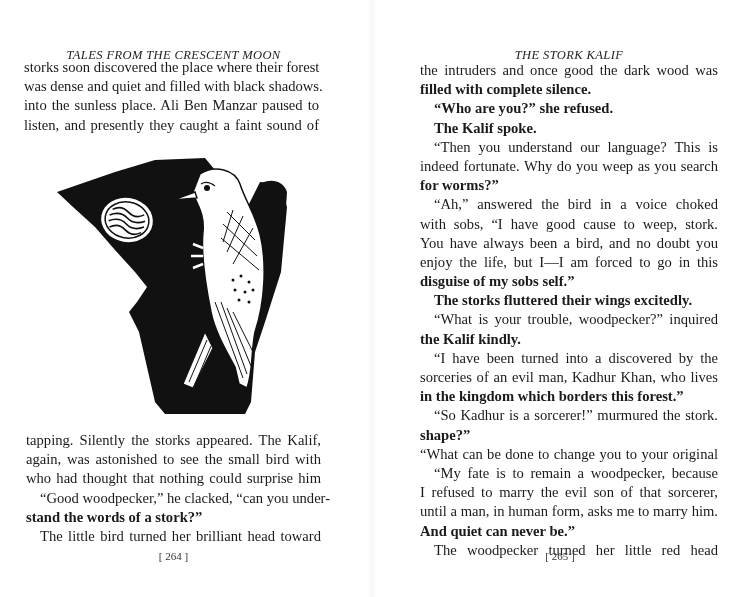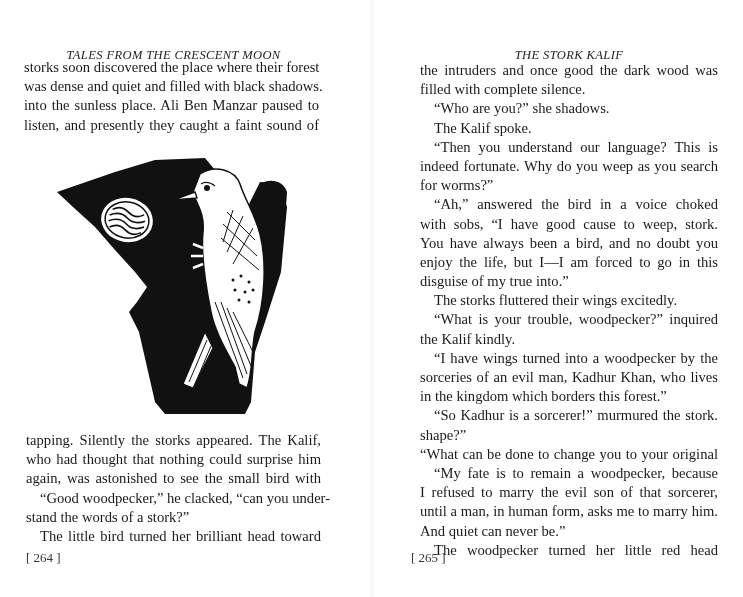--- a/index.html
+++ b/index.html
@@ -13,27 +13,27 @@
   .gutter { position: absolute; left: 368px; top: 0; width: 8px; height: 597px;
     background: linear-gradient(to right, #fff 0%, #f6f6f4 50%, #fff 100%); }
   .running-head {
     position: absolute; top: 48px; font-style: italic; font-size: 12.5px;
     letter-spacing: 0.4px; text-align: center; color: #222;
   }
   .page-left .running-head { left: 26px; width: 295px; }
   .page-right .running-head { left: 48px; width: 298px; }
   .text-block { position: absolute; font-size: 14.6px; line-height: 19.2px; }
   .line { display: block; white-space: nowrap; text-align: justify; text-align-last: justify; height: 19.2px; }
-  .line.last { text-align-last: left; }
+  .line.last { text-align-last: left; font-weight: bold; }
   .line.indent { padding-left: 14px; }
   .page-left .top-block { left: 8px; top: 58px; width: 295px; margin-left: 16px; }
   .page-left .bottom-block { left: 26px; top: 431px; width: 295px; }
   .page-right .body-block { left: 48px; top: 61px; width: 298px; }
   .folio {
-    position: absolute; top: 550px; font-size: 13px; color: #333;
+    position: absolute; top: 550px; font-size: 11px; text-align: center; color: #333;
   }
   .page-left .folio { left: 26px; width: 295px; }
   .page-right .folio { left: 39px; width: 298px; font-family: Liberation Serif, serif; }
   .illustration { position: absolute; left: 55px; top: 152px; width: 245px; height: 265px; }
 </style>
 </head>
 <body>
 
 <div class="gutter"></div>
 
@@ -84,50 +84,50 @@
 
       <path d="M150,180 L128,232 L138,236 L158,196 Z" fill="#fff" stroke="#111" stroke-width="1.2"></path>
       <path d="M134,230 L152,188 M140,232 L156,194" stroke="#111" stroke-width="1"></path>
 
       <path d="M148,96 L138,92 M148,104 L136,104 M148,112 L138,116" stroke="#fff" stroke-width="2.5"></path>
     </g>
   </svg>
 
   <div class="text-block bottom-block">
     <span class="line">tapping.  Silently the storks appeared.  The Kalif,</span>
+    <span class="line">again, was astonished to see the small bird with</span>
     <span class="line">who had thought that nothing could surprise him</span>
-    <span class="line">again, was astonished to see the small bird with</span>
     <span class="line indent">“Good woodpecker,” he clacked, “can you under-</span>
     <span class="line last">stand the words of a stork?”</span>
     <span class="line indent">The little bird turned her brilliant head toward</span>
   </div>
 
   <div class="folio">[ 264 ]</div>
 </div>
 
 <div class="page page-right">
   <div class="running-head">THE STORK KALIF</div>
 
   <div class="text-block body-block">
     <span class="line">the intruders and once good the dark wood was</span>
     <span class="line last">filled with complete silence.</span>
-    <span class="line last indent">“Who are you?” she shadows.</span>
+    <span class="line last indent">“Who are you?” she refused.</span>
     <span class="line last indent">The Kalif spoke.</span>
     <span class="line indent">“Then you understand our language?  This is</span>
     <span class="line">indeed fortunate.  Why do you weep as you search</span>
     <span class="line last">for worms?”</span>
     <span class="line indent">“Ah,” answered the bird in a voice choked</span>
     <span class="line">with sobs, “I have good cause to weep, stork.</span>
     <span class="line">You have always been a bird, and no doubt you</span>
     <span class="line">enjoy the life, but I—I am forced to go in this</span>
-    <span class="line last">disguise of my true into.”</span>
+    <span class="line last">disguise of my sobs self.”</span>
     <span class="line last indent">The storks fluttered their wings excitedly.</span>
     <span class="line indent">“What is your trouble, woodpecker?” inquired</span>
     <span class="line last">the Kalif kindly.</span>
-    <span class="line indent">“I have wings turned into a woodpecker by the</span>
+    <span class="line indent">“I have been turned into a discovered by the</span>
     <span class="line">sorceries of an evil man, Kadhur Khan, who lives</span>
     <span class="line last">in the kingdom which borders this forest.”</span>
     <span class="line indent">“So Kadhur is a sorcerer!” murmured the stork.</span>
     <span class="line last">shape?”</span>
     <span class="line">“What can be done to change you to your original</span>
     <span class="line indent">“My fate is to remain a woodpecker, because</span>
     <span class="line">I refused to marry the evil son of that sorcerer,</span>
     <span class="line">until a man, in human form, asks me to marry him.</span>
     <span class="line last">And quiet can never be.”</span>
     <span class="line indent">The woodpecker turned her little red head</span>

